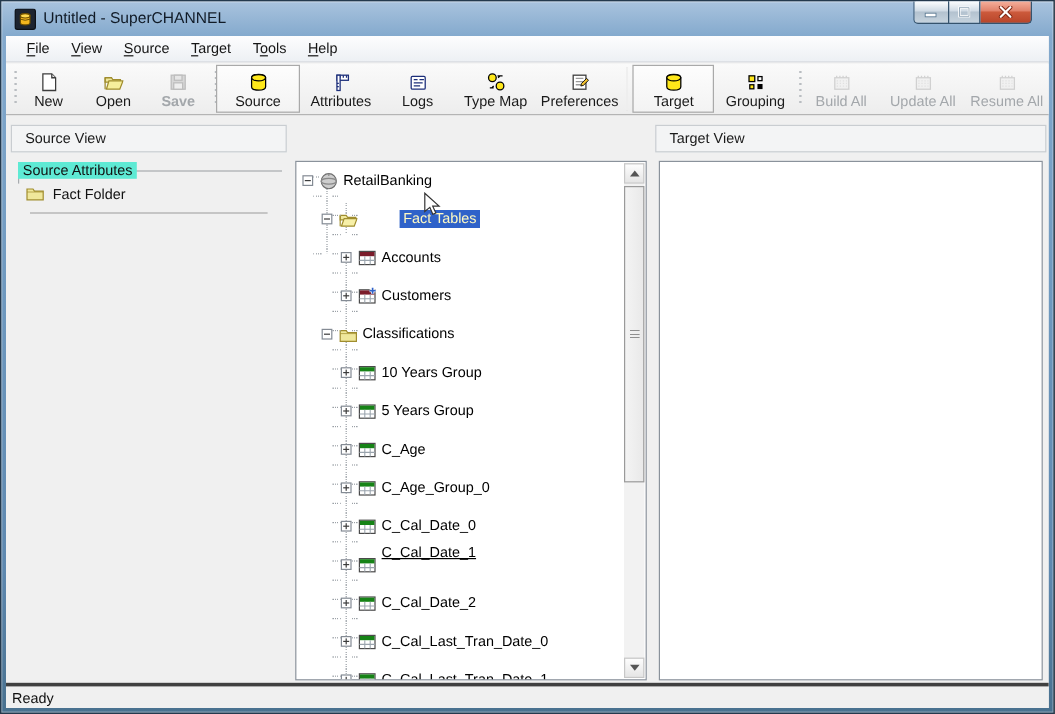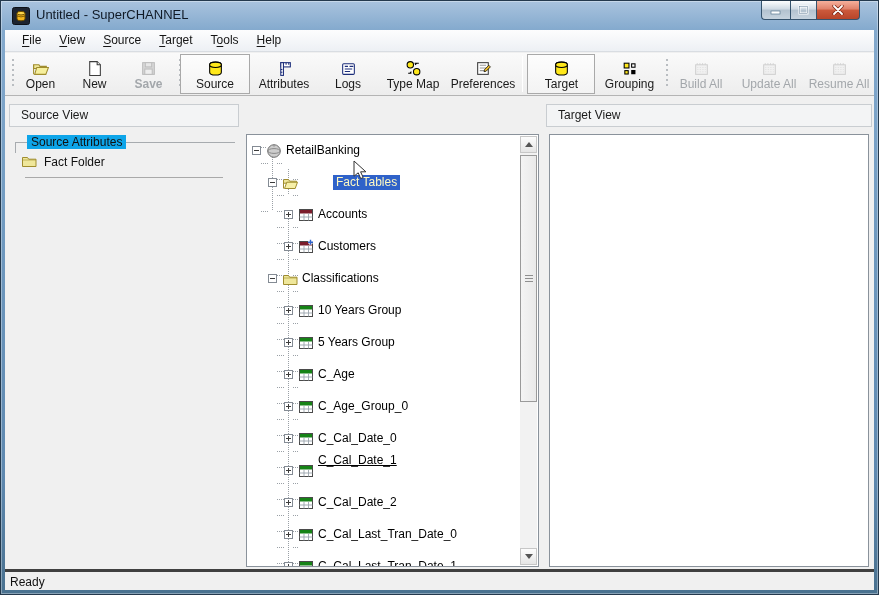--- a/index.html
+++ b/index.html
@@ -43,21 +43,21 @@
   .tbtn .tlabel{font-size:12px;line-height:15px;color:#1a1a1a;white-space:nowrap;}
   .tbtn.checked{border:1px solid #a9a9a9;background:linear-gradient(180deg,#fdfdfd,#f3f3f3);}
   .tbtn.disabled .tlabel{color:#a3a7ab;}
   
   .panel-header{position:absolute;height:23px;background:#f3f4f5;border:1px solid #c9cdd1;
     box-sizing:border-box;line-height:21px;padding-left:11px;color:#1a1a1a;}
   .ph-source{left:4px;top:74px;width:230px;}
   .ph-target{left:541px;top:74px;width:326px;}
   .groupbox{position:absolute;left:10px;top:112px;width:220px;height:62px;border-top:1px solid #a7abaf;}
   .groupbox::before{content:"";position:absolute;left:0;top:0;width:1px;height:10px;background:#a7abaf;}
-  .gb-label{position:absolute;left:12px;top:-8px;background:#0ea5e9;padding:0 4px;}
+  .gb-label{position:absolute;left:0;top:-8px;background:#5eead4;padding:0 4px;}
   .fact-row{position:absolute;left:16px;top:124px;height:16px;display:flex;align-items:center;gap:7px;}
   .left-sep{position:absolute;left:20px;top:147px;width:198px;height:1px;background:#a9a9a9;}
   .tree-panel{position:absolute;left:241px;top:104px;width:293px;height:433px;background:#fff;
     border:1px solid #8a929b;box-sizing:border-box;overflow:hidden;}
   .target-box{position:absolute;left:544px;top:104px;width:320px;height:433px;background:#fff;
     border:1px solid #8a929b;box-sizing:border-box;}
   
   .tnode{position:absolute;height:16px;}
   .texp{position:absolute;width:9px;height:9px;border:1px solid #848b94;background:#fff;box-sizing:border-box;}
   .texp .h{position:absolute;left:1px;top:3px;width:5px;height:1px;background:#3c3c3c;}
@@ -126,35 +126,35 @@
         <span class="menu-item"><u>S</u>ource</span>
         <span class="menu-item"><u>T</u>arget</span>
         <span class="menu-item">T<u>o</u>ols</span>
         <span class="menu-item"><u>H</u>elp</span>
       </div>
     <div class="toolbar" id="toolbar">
         <div class="gripper"></div>
         <div class="tbtn" style="width: 54px;">
           <div class="ticon">
             <svg width="17" height="17" viewBox="0 0 16 16">
+              <path d="M3.5 1.5 h7 l3 3 v10 h-10 z" fill="#fff" stroke="#3c3c3c"></path>
+              <path d="M10.5 1.5 v3 h3" fill="#e8e8e8" stroke="#3c3c3c"></path>
+            </svg>
+          </div>
+          <span class="tlabel">New</span>
+        </div>
+        <div class="tbtn" style="width: 54px;">
+          <div class="ticon">
+            <svg width="17" height="17" viewBox="0 0 16 16">
               <path d="M1.5 4.5 h5 l1 1.5 h6 v2 h-12 z" fill="#efe79b" stroke="#a08d2e"></path>
               <path d="M2.5 13.5 L4.5 7 h11 l-2.5 6.5 z" fill="#f6ef9c" stroke="#a08d2e"></path>
               <path d="M1.5 13.5 v-9" stroke="#a08d2e"></path>
             </svg>
           </div>
           <span class="tlabel">Open</span>
-        </div>
-        <div class="tbtn" style="width: 54px;">
-          <div class="ticon">
-            <svg width="17" height="17" viewBox="0 0 16 16">
-              <path d="M3.5 1.5 h7 l3 3 v10 h-10 z" fill="#fff" stroke="#3c3c3c"></path>
-              <path d="M10.5 1.5 v3 h3" fill="#e8e8e8" stroke="#3c3c3c"></path>
-            </svg>
-          </div>
-          <span class="tlabel">New</span>
         </div>
         <div class="tbtn disabled" style="width: 54px; font-weight: bold;">
           <div class="ticon" style="filter: grayscale(1) opacity(0.55);">
             <svg width="17" height="17" viewBox="0 0 16 16">
               <rect x="2.5" y="2.5" width="11" height="11" fill="#bfbfbf" stroke="#8f8f8f"></rect>
               <rect x="5" y="2.5" width="6" height="4" fill="#d9d9d9" stroke="#8f8f8f"></rect>
               <rect x="4.5" y="8.5" width="7" height="5" fill="#e9e9e9" stroke="#8f8f8f"></rect>
             </svg>
           </div>
           <span class="tlabel">Save</span>

